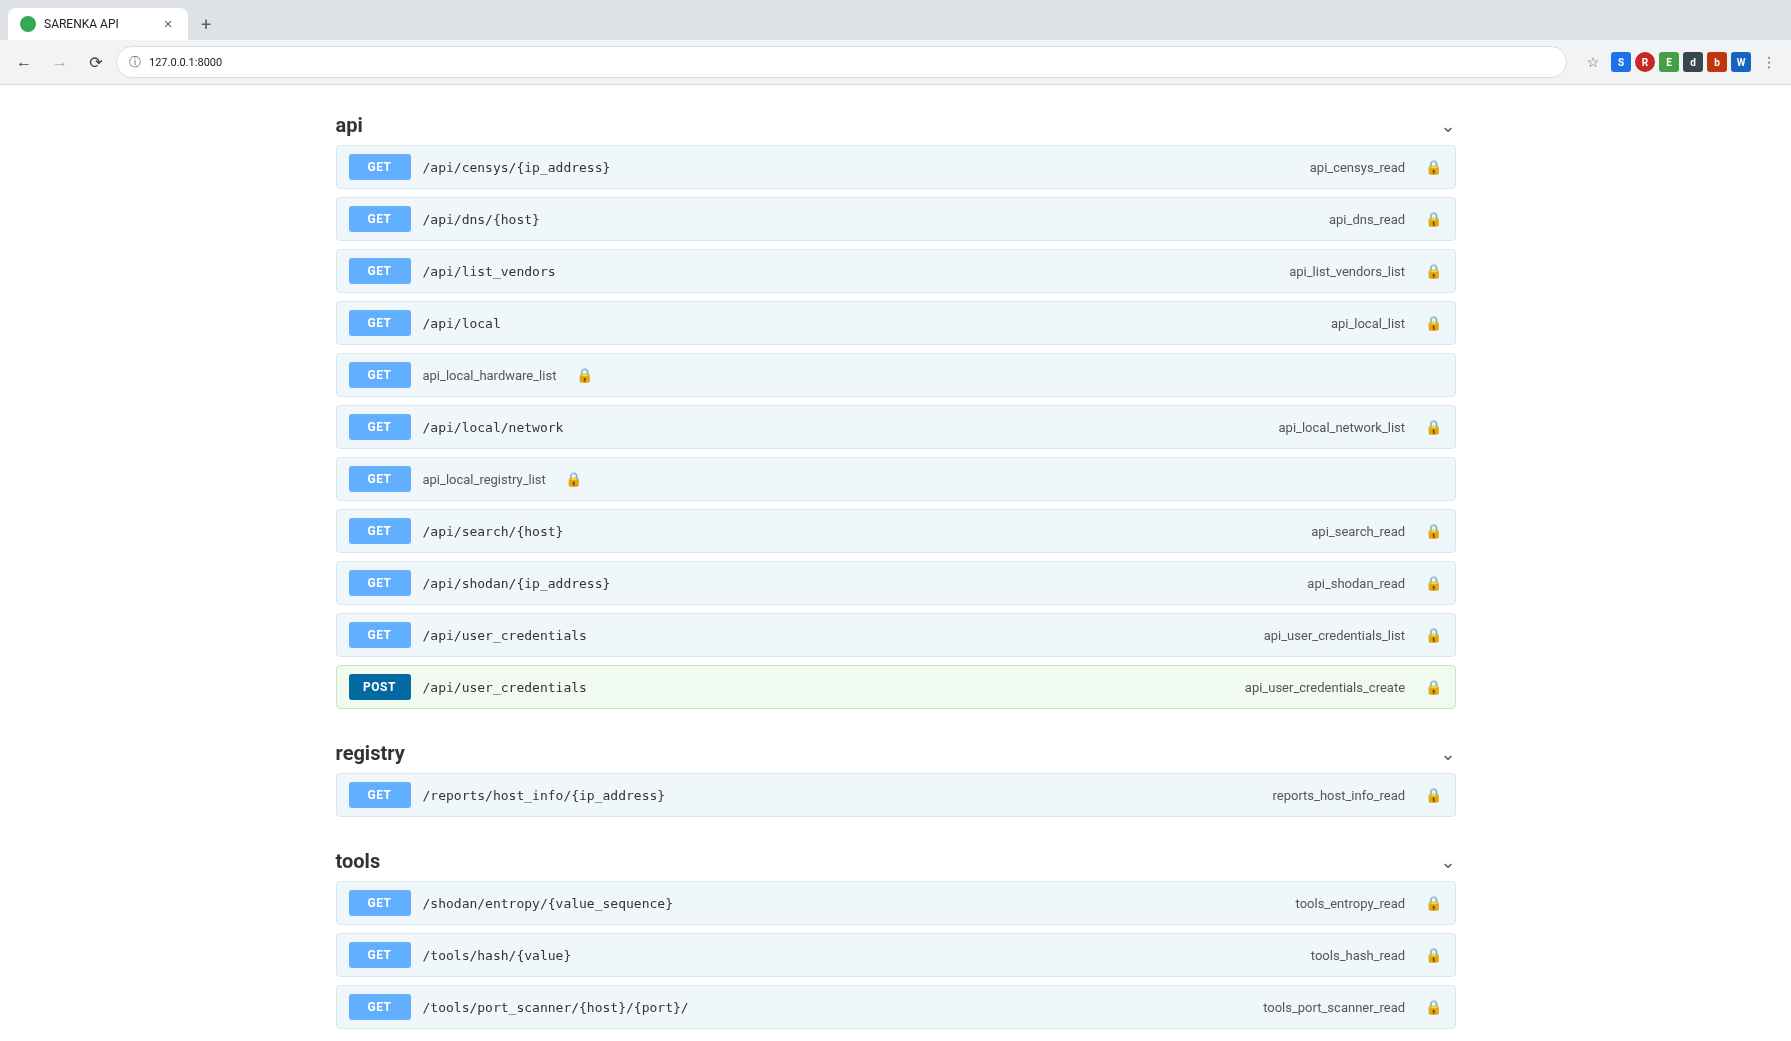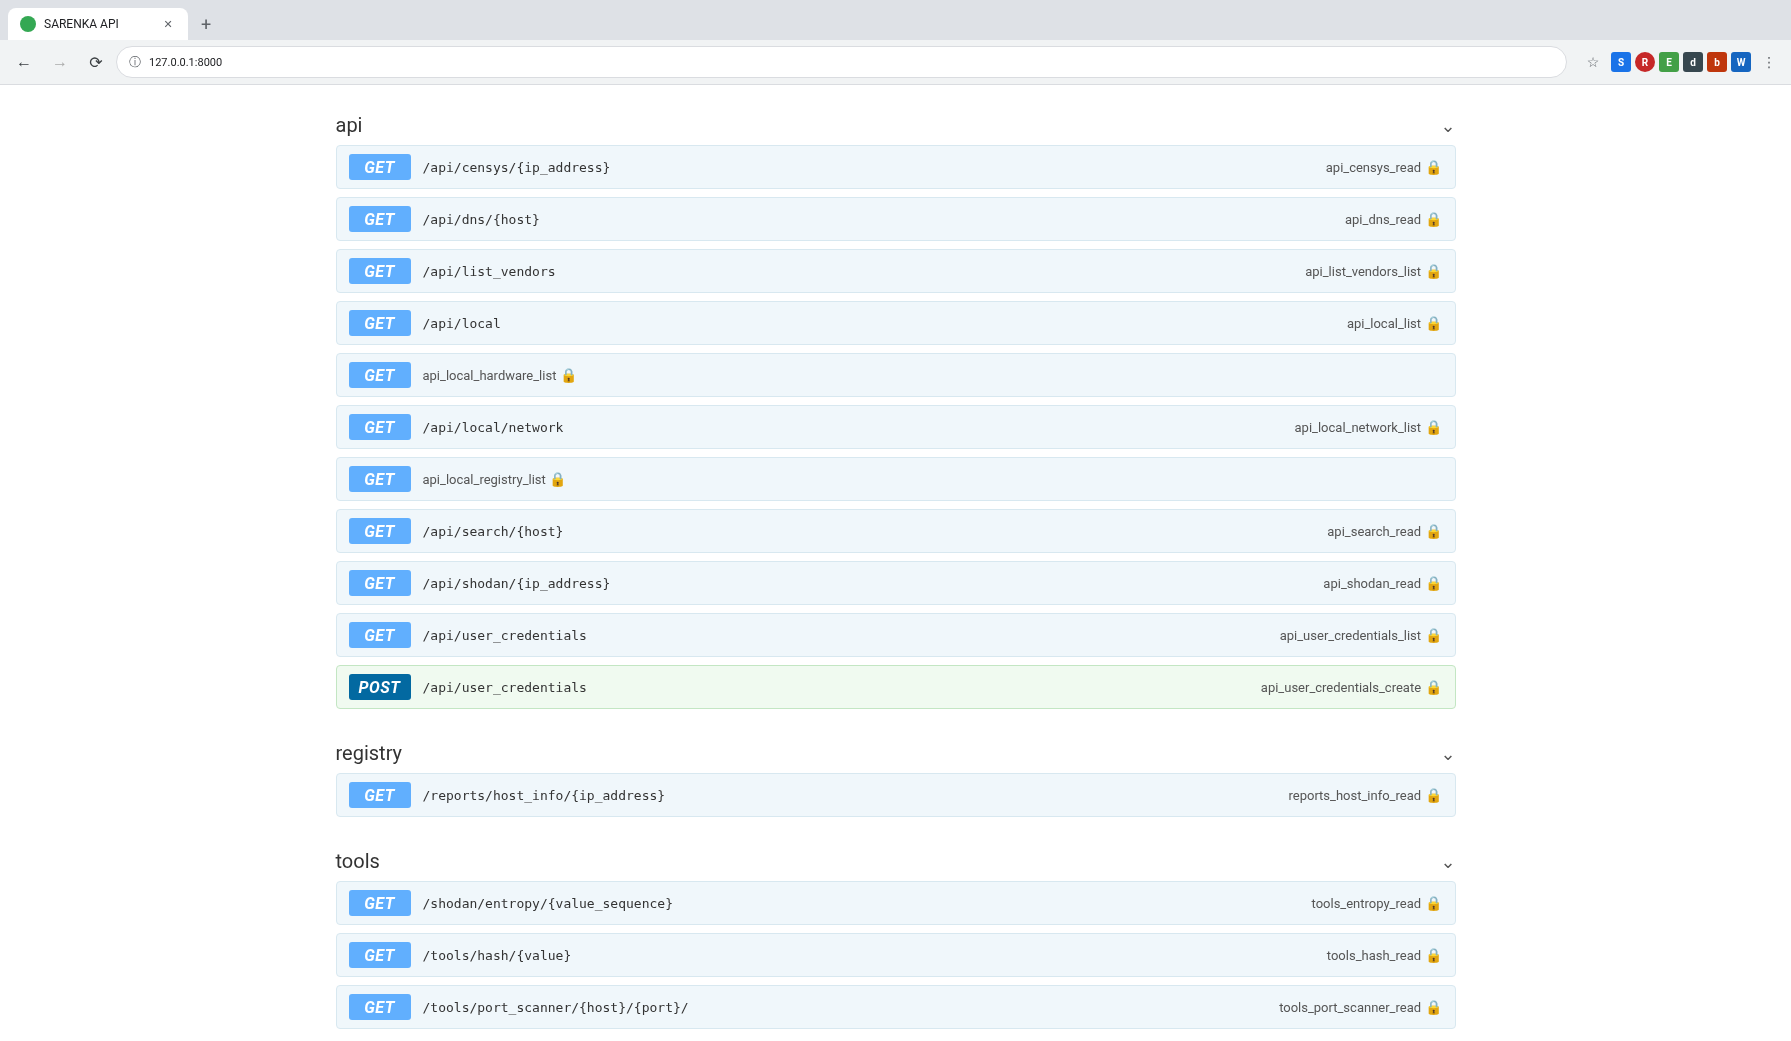--- a/index.html
+++ b/index.html
@@ -156,21 +156,21 @@
     }
     .section-header {
       display: flex;
       align-items: center;
       justify-content: space-between;
       padding: 8px 0;
       cursor: pointer;
     }
     .section-title {
       font-size: 20px;
-      font-weight: 400;
+      font-weight: 700;
       color: #333;
     }
     .section-chevron {
       font-size: 18px;
       color: #555;
     }
 
     
     .endpoint-row {
       display: flex;
@@ -187,43 +187,42 @@
       border-color: #c3e6c3;
     }
 
     .method-badge {
       display: inline-flex;
       align-items: center;
       justify-content: center;
       min-width: 62px;
       height: 26px;
       border-radius: 3px;
-      font-size: 16px;
+      font-size: 12px;
       font-weight: 700;
       color: #fff;
       margin-right: 12px;
       flex-shrink: 0;
       letter-spacing: 0.5px;
-      font-style: italic;
     }
     .method-badge.get { background: #49cc90; }
     .method-badge.post { background: #49cc90; }
     .method-badge.get { background: #61affe; }
     .method-badge.post { background: #49cc90; }
 
     .endpoint-path {
       flex: 1;
       font-size: 13px;
       color: #333;
       font-family: monospace;
     }
     .endpoint-name {
       font-size: 13px;
       color: #555;
-      margin-right: 4px;
+      margin-right: 20px;
     }
     .lock-icon {
       color: #aaa;
       font-size: 14px;
       flex-shrink: 0;
     }
   </style>
 </head>
 <body>
 

